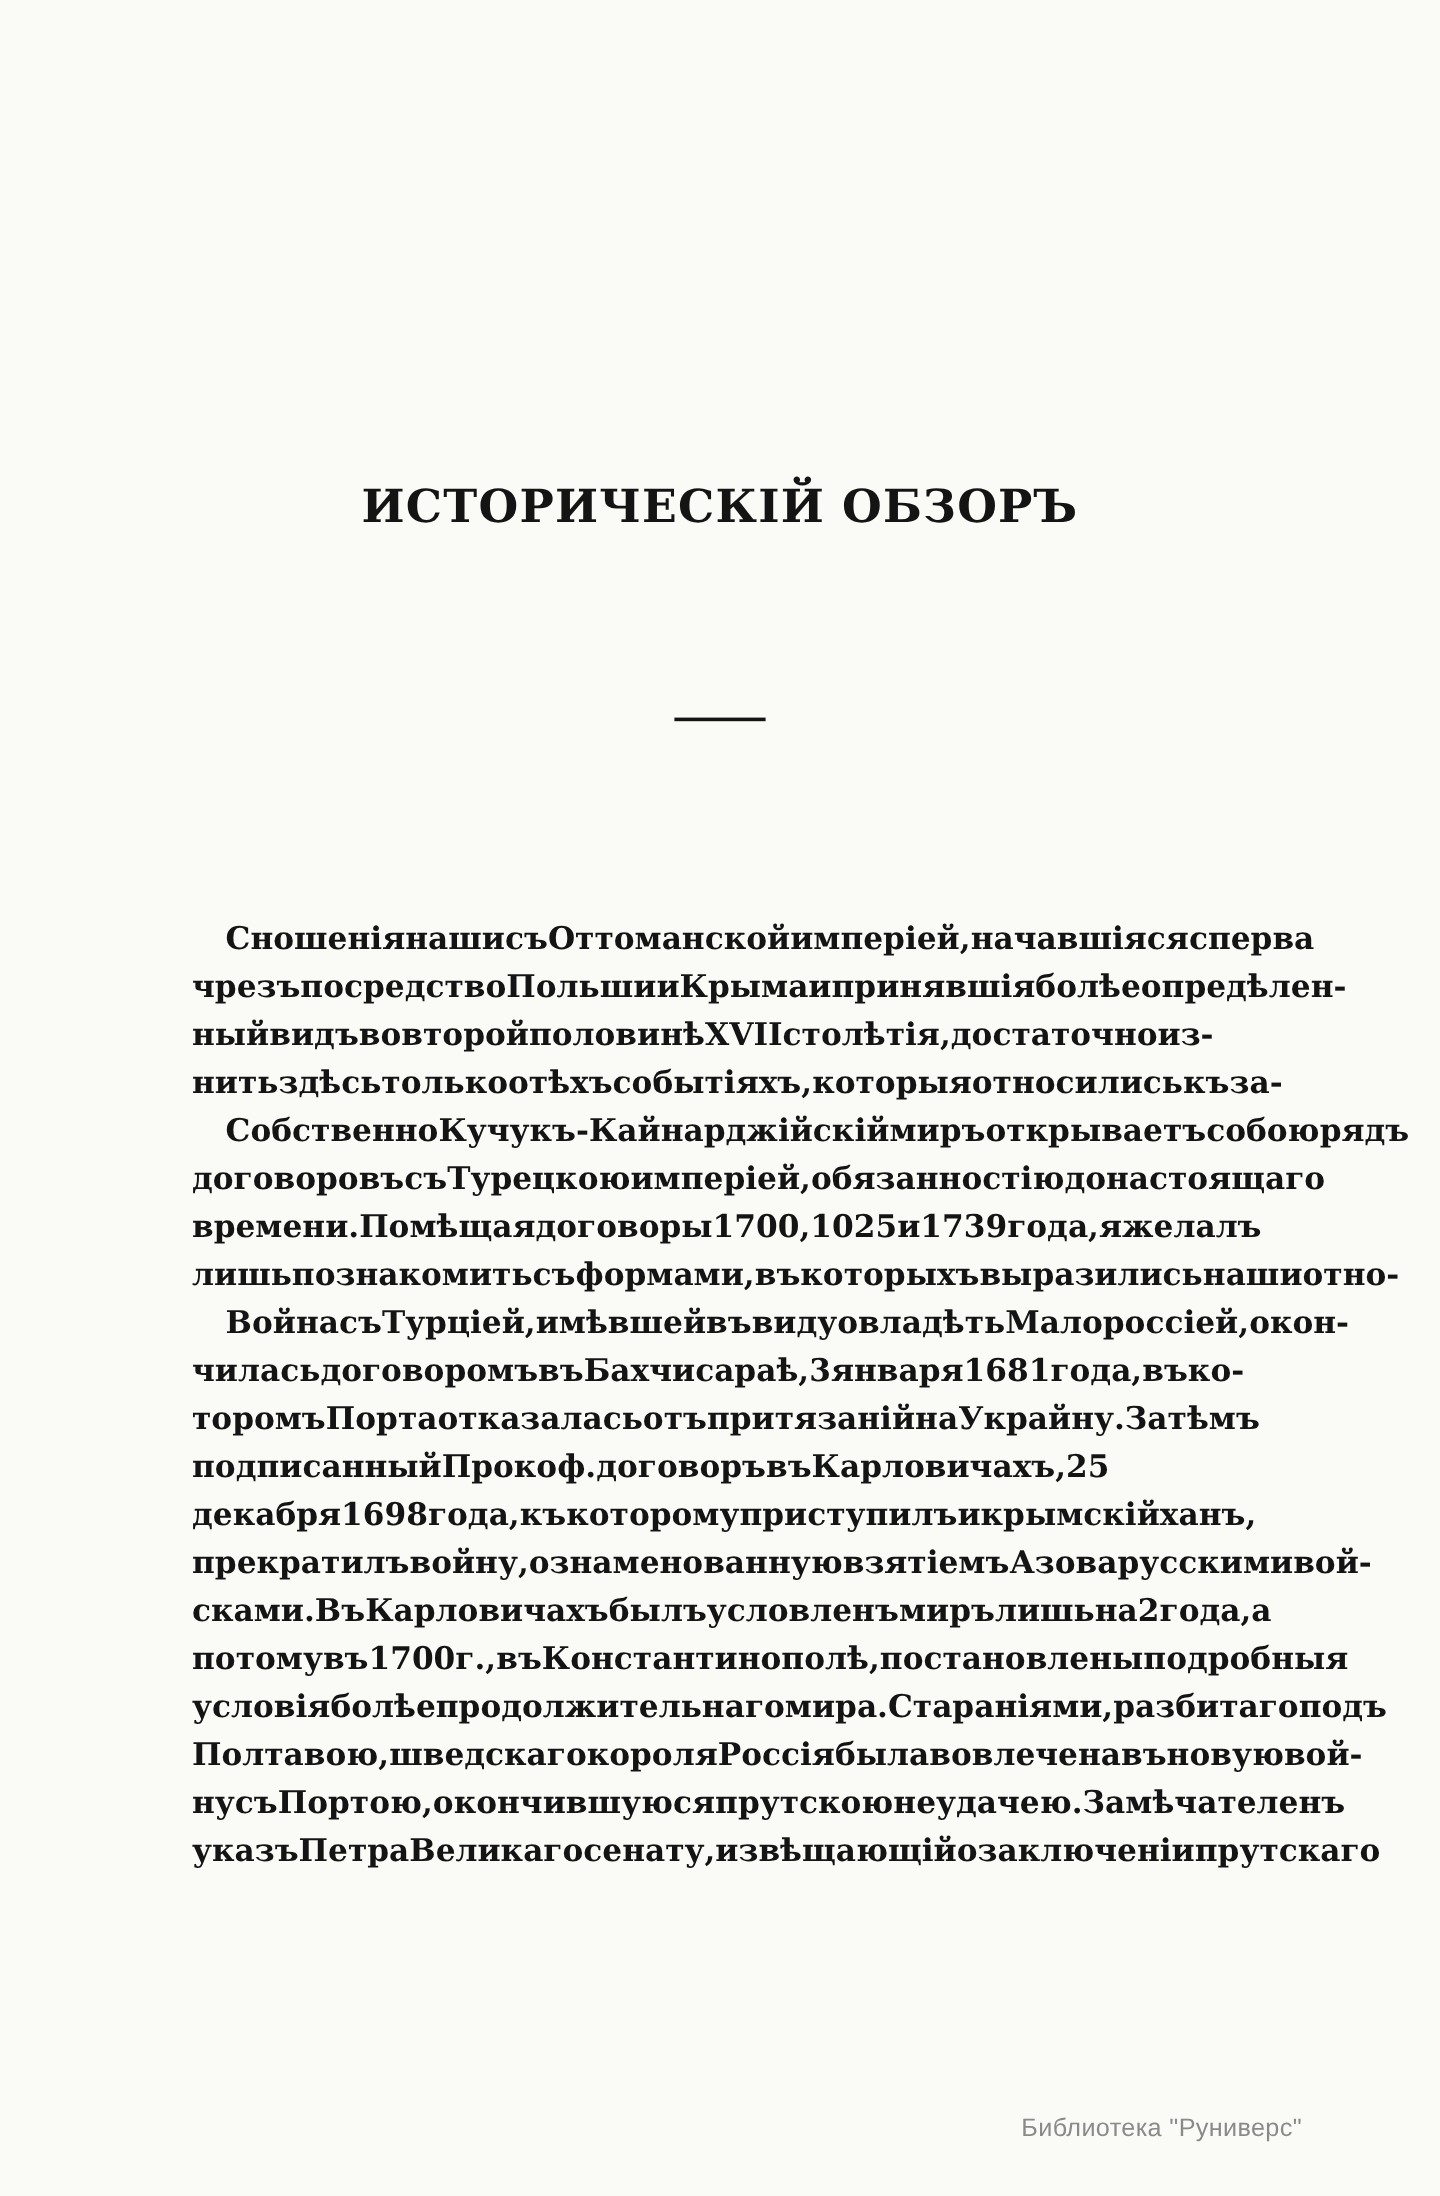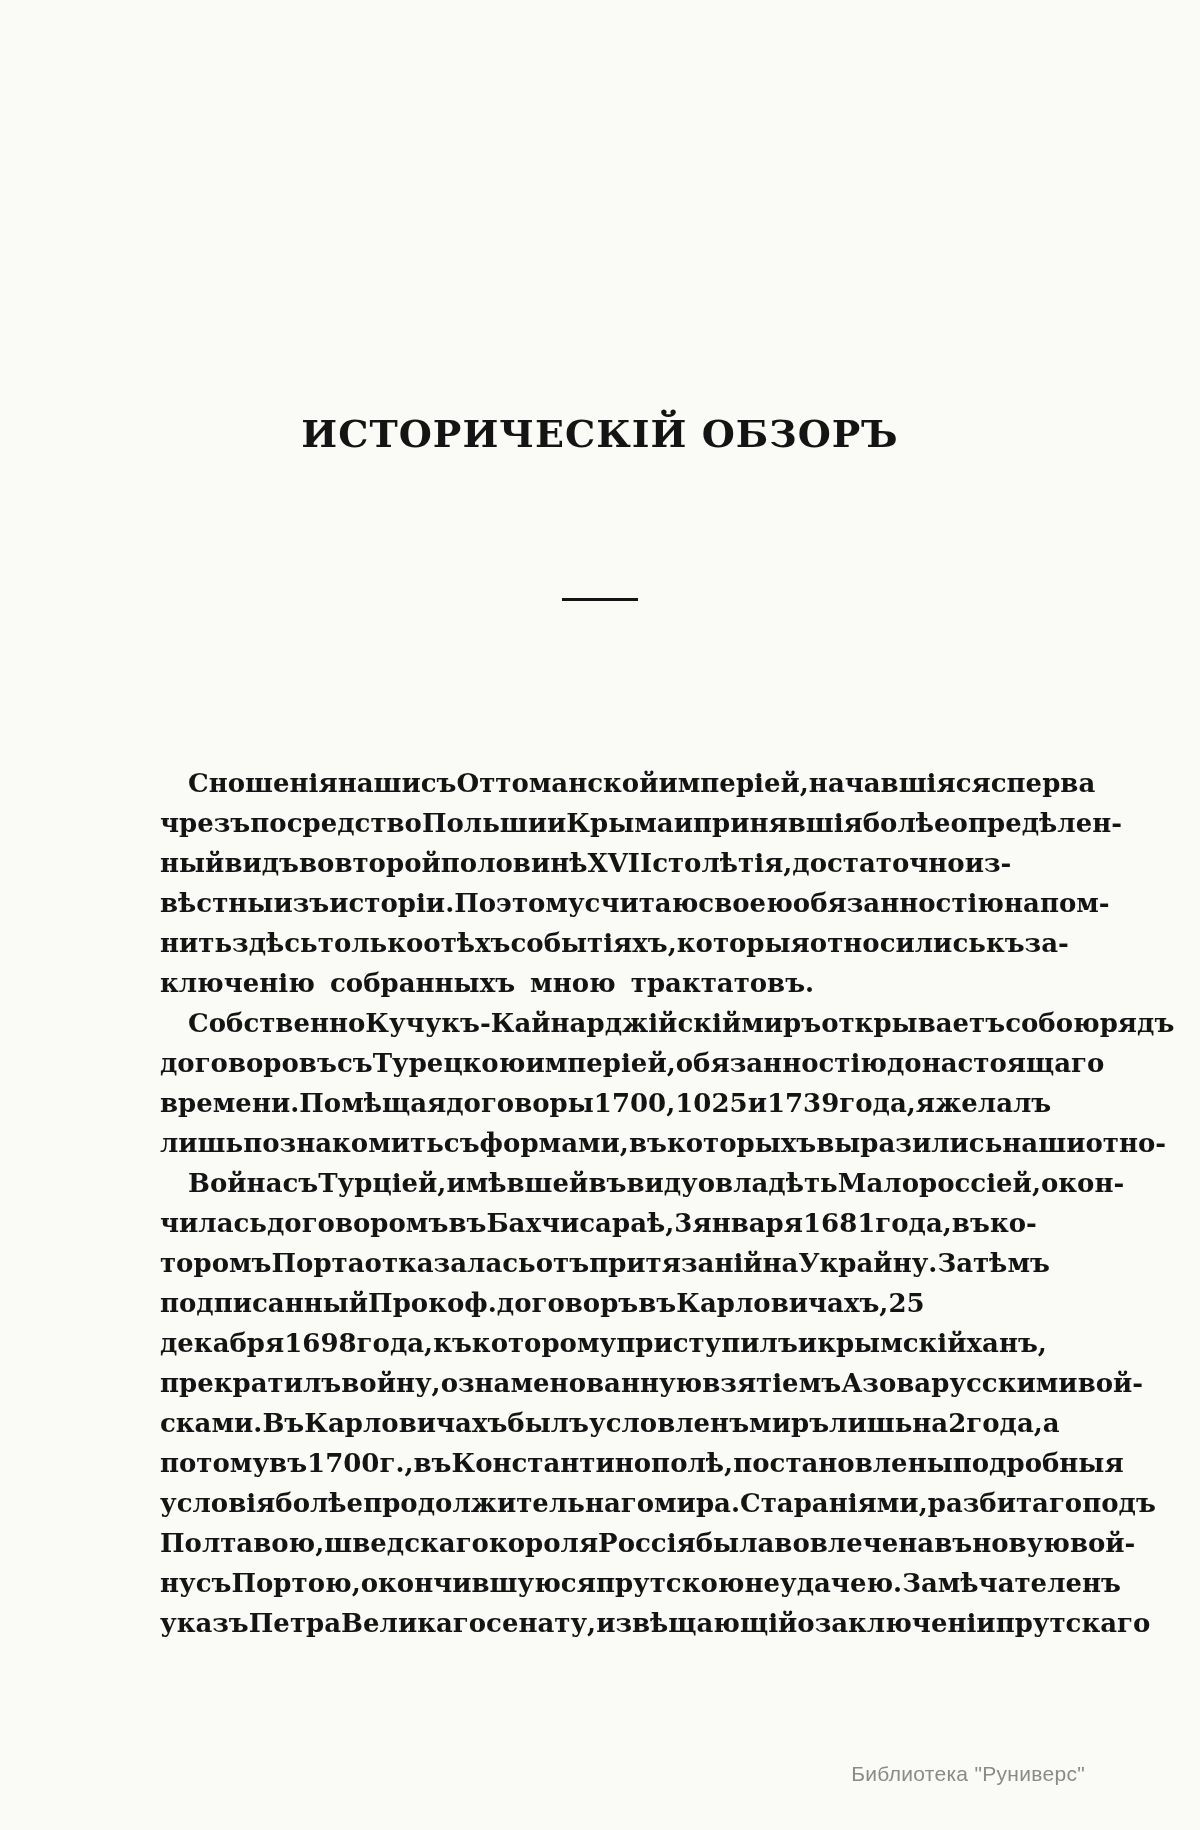--- a/index.html
+++ b/index.html
@@ -20,21 +20,21 @@
   .page-title {
     position: absolute;
     top: 398px;
     left: 0;
     right: 0;
     text-align: center;
     font-size: 38px;
     font-weight: bold;
     letter-spacing: 1px;
     line-height: 48px;
-    margin: 12px;
+    margin: 0;
   }
   .divider {
     position: absolute;
     top: 598px;
     left: 50%;
     transform: translateX(-50%);
     width: 76px;
     height: 3px;
     background: var(--ink, #141414);
   }
@@ -114,44 +114,33 @@
       <div class="line just">
         <span>ный</span>
         <span>видъ</span>
         <span>во</span>
         <span>второй</span>
         <span>половинѣ</span>
         <span>XVII</span>
         <span>столѣтія,</span>
         <span>достаточно</span>
         <span>из-</span>
-      </div>
-      <div class="line just">
-        <span>вѣстны</span>
-        <span>изъ</span>
-        <span>исторіи.</span>
-        <span>Поэтому</span>
-        <span>считаю</span>
-        <span>своею</span>
-        <span>обязанностію</span>
-        <span>напом-</span>
       </div>
       <div class="line just">
         <span>нить</span>
         <span>здѣсь</span>
         <span>только</span>
         <span>о</span>
         <span>тѣхъ</span>
         <span>событіяхъ,</span>
         <span>которыя</span>
         <span>относились</span>
         <span>къ</span>
         <span>за-</span>
       </div>
-      <div class="line">ключенію собранныхъ мною трактатовъ.</div>
       <div class="line indent just">
         <span>Собственно</span>
         <span>Кучукъ-Кайнарджійскій</span>
         <span>миръ</span>
         <span>открываетъ</span>
         <span>собою</span>
         <span>рядъ</span>
       </div>
       <div class="line just">
         <span>договоровъ</span>

